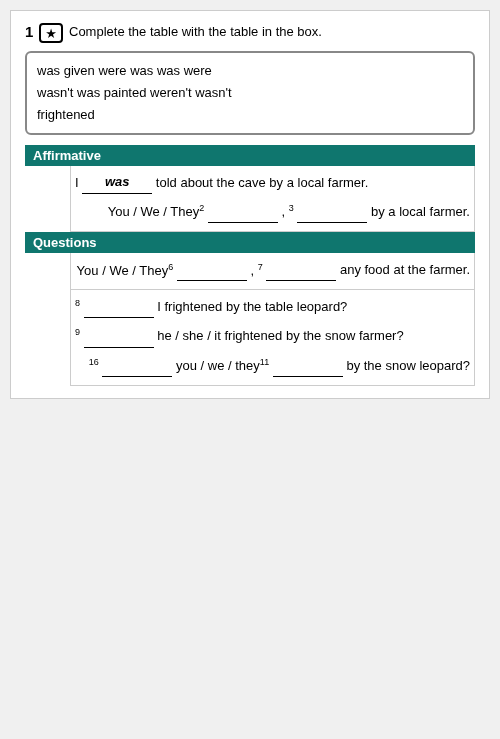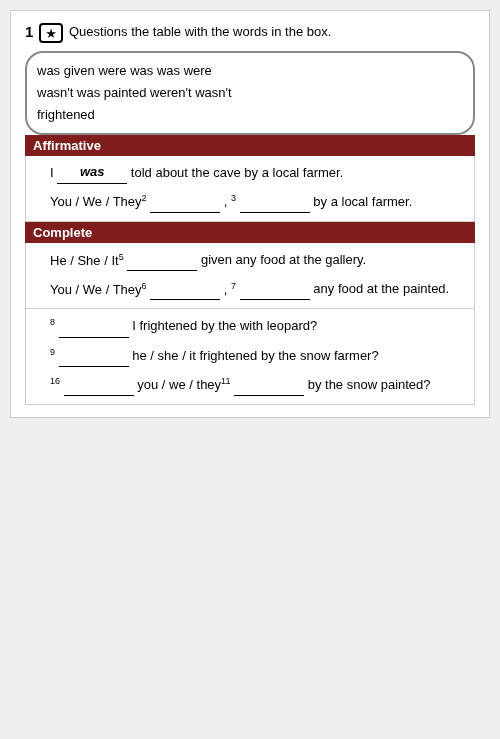--- a/index.html
+++ b/index.html
@@ -38,45 +38,48 @@
       margin-right: 6px;
       flex-shrink: 0;
       height: 20px;
     }
     .question-text {
       font-size: 13px;
       line-height: 1.4;
     }
     .word-box {
       border: 2px solid #888;
-      border-radius: 18px;
+      border-radius: 6px;
       padding: 7px 10px;
+      margin-bottom: 10px;
       font-size: 13px;
       line-height: 1.7;
     }
     .section-header {
-      background: #7f1d1d;
+      background: #0f766e;
       color: #fff;
       padding: 3px 8px;
       font-weight: bold;
       font-size: 13px;
       margin-bottom: 0;
     }
     .section-body {
       border: 1px solid #ccc;
       border-top: none;
-      padding: 6px 24px;
+      padding: 6px 4px;
       margin-bottom: 0;
+      margin-left: 45px;
     }
     .row {
       margin-bottom: 7px;
       line-height: 1.6;
     }
     .row:last-child {
       margin-bottom: 2px;
+      text-align: right;
     }
     .blank {
       display: inline-block;
       border-bottom: 1.5px solid #000;
       min-width: 70px;
       vertical-align: bottom;
       text-align: center;
       font-style: italic;
     }
     .blank.filled {
@@ -91,21 +94,21 @@
     }
   </style>
 </head>
 <body>
 
 <div class="page">
 
   <div class="question-header">
     <span class="question-number">1</span>
     <span class="star-badge">★</span>
-    <span class="question-text">Questions the table with the words in the box.</span>
+    <span class="question-text">Complete the table with the table in the box.</span>
   </div>
 
   <div class="word-box">
     <span style="white-space: pre-line;">was  given  were  was  was  were
 wasn't  was  painted  weren't  wasn't
 frightened</span>
   </div>
 
   <div class="table-section">
     <div class="section-header">Affirmative</div>
@@ -123,60 +126,55 @@
         <span class="blank">&nbsp;</span>
         <span>, <sup class="sup-label">3</sup></span>
         <span class="blank">&nbsp;</span>
         <span> by a local farmer.</span>
       </div>
 
     </div>
   </div>
 
   <div class="table-section">
-    <div class="section-header">Complete</div>
+    <div class="section-header">Questions</div>
     <div class="section-body">
 
 
-      <div class="row">
-        <span>He / She / It<sup class="sup-label">5</sup></span>
-        <span class="blank">&nbsp;</span>
-        <span> given any food at the gallery.</span>
-      </div>
 
       <div class="row">
         <span>You / We / They<sup class="sup-label">6</sup></span>
         <span class="blank">&nbsp;</span>
         <span>, <sup class="sup-label">7</sup></span>
         <span class="blank">&nbsp;</span>
-        <span> any food at the painted.</span>
+        <span> any food at the farmer.</span>
       </div>
 
     </div>
   </div>
 
   <div class="table-section">
     <div class="section-body">
 
       <div class="row">
         <sup class="sup-label">8</sup>
         <span class="blank">&nbsp;</span>
-        <span> I frightened by the with leopard?</span>
+        <span> I frightened by the table leopard?</span>
       </div>
 
       <div class="row">
         <sup class="sup-label">9</sup>
         <span class="blank">&nbsp;</span>
         <span> he / she / it frightened by the snow farmer?</span>
       </div>
 
       <div class="row">
         <sup class="sup-label">16</sup>
         <span class="blank">&nbsp;</span>
         <span> you / we / they<sup class="sup-label">11</sup></span>
         <span class="blank">&nbsp;</span>
-        <span> by the snow painted?</span>
+        <span> by the snow leopard?</span>
       </div>
 
     </div>
   </div>
 
 </div>
 
 </body></html>

